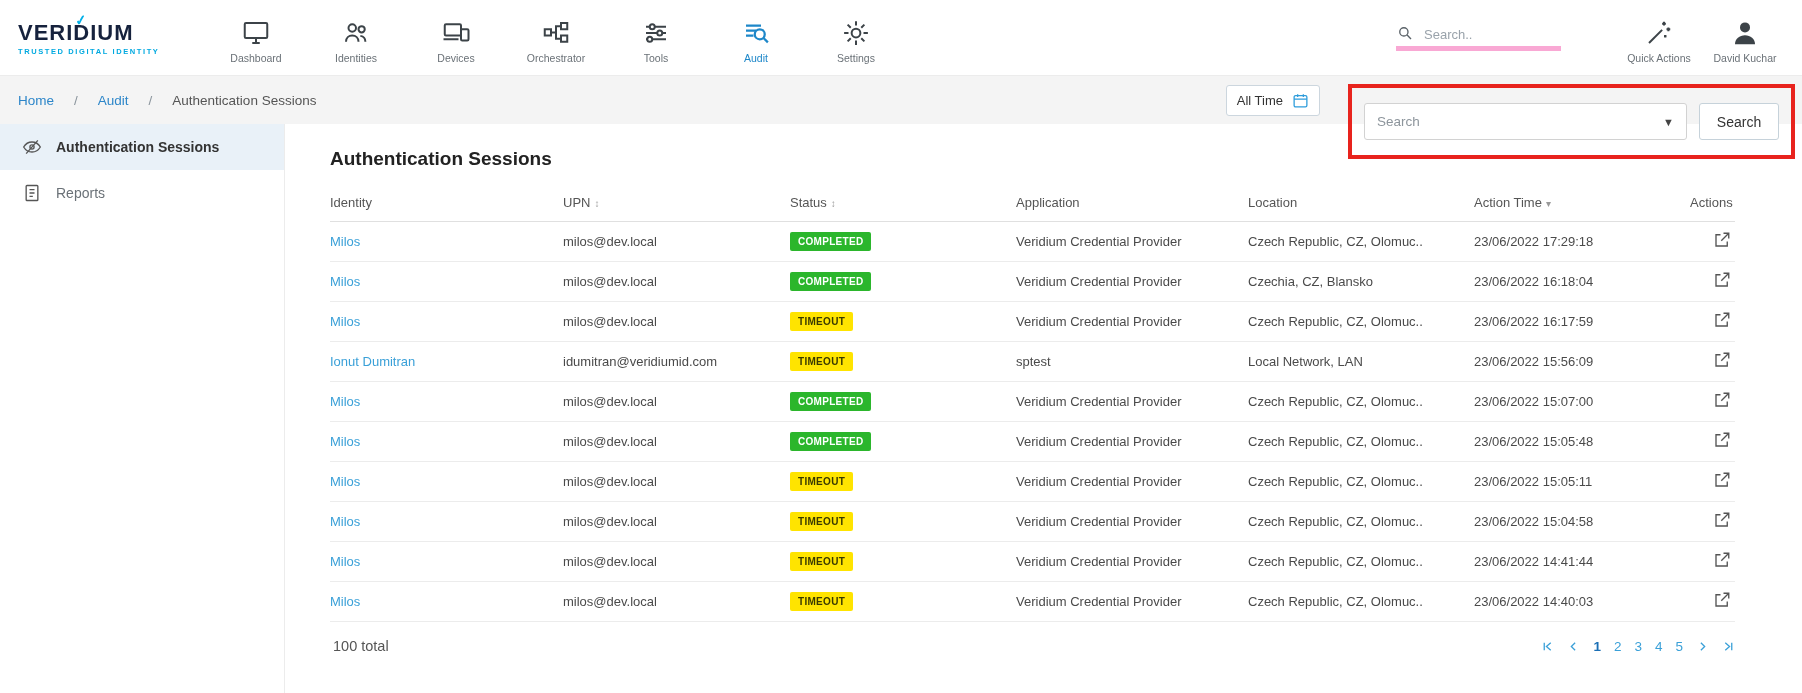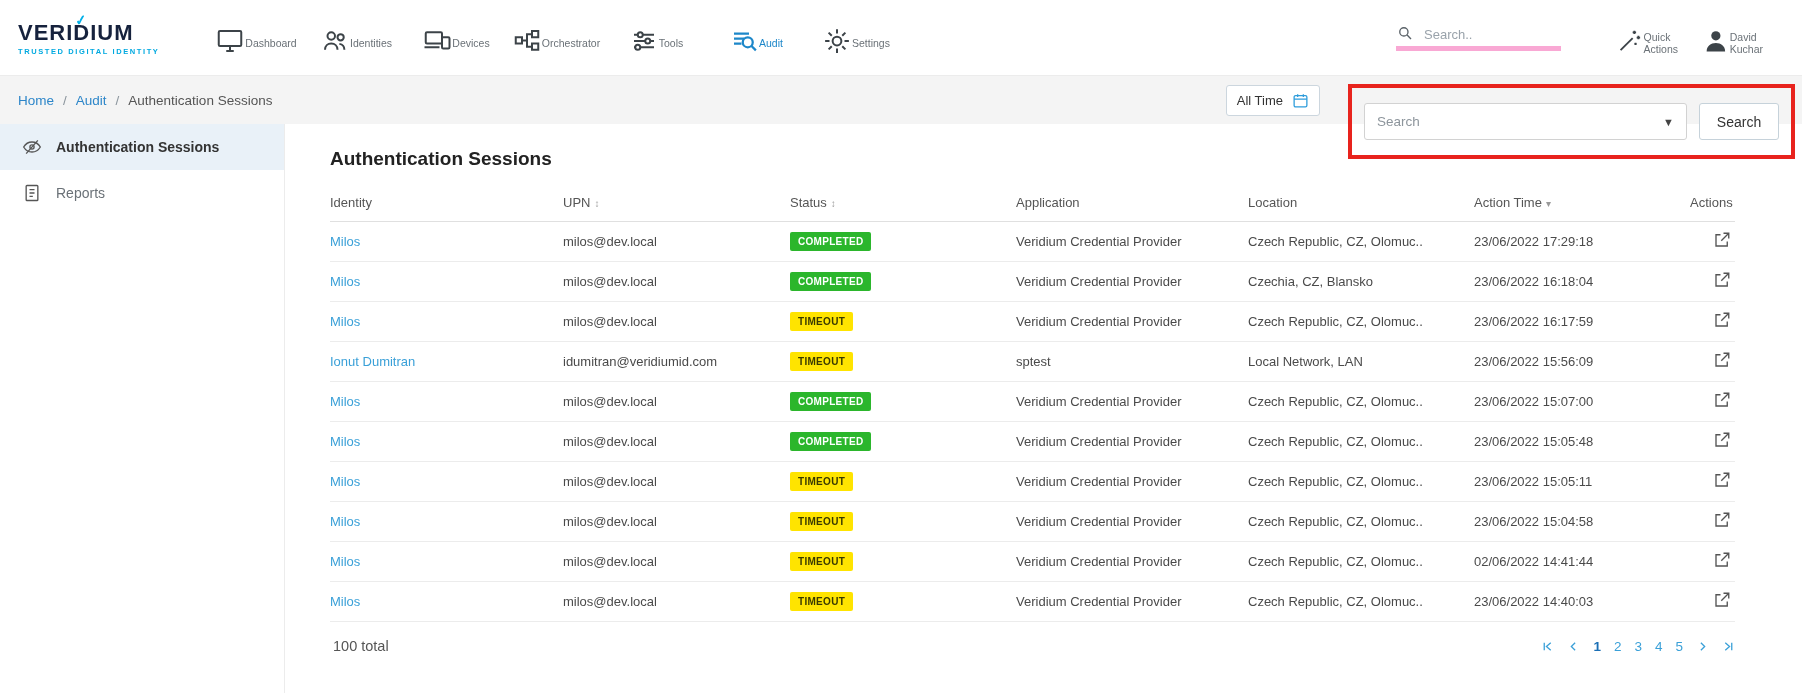--- a/index.html
+++ b/index.html
@@ -7,38 +7,38 @@
     font-family:"Liberation Sans", sans-serif; }
   .page { position:relative; width:1802px; height:693px; background:#fff; }
 
   
   .topnav { height:75px; background:#fff; display:flex; align-items:center; position:relative; }
   .logo { margin-left:18px; width:170px; cursor:pointer; position:relative; }
   .logo-name { font-size:22px; font-weight:bold; color:#16223d; letter-spacing:1px; }
   .logo-check { position:absolute; top:-8px; left:57px; color:#00b0e8; font-size:14px; font-weight:bold; transform:rotate(-8deg); }
   .logo-tagline { font-size:7.5px; color:#00a9e0; letter-spacing:1.6px; font-weight:bold; margin-top:1px; }
   .nav-items { display:flex; margin-left:18px; }
-  .nav-item { width:100px; display:flex; flex-direction:row; align-items:center; justify-content:center;
+  .nav-item { width:100px; display:flex; flex-direction:column; align-items:center; justify-content:center;
     color:#5a6268; cursor:pointer; padding-top:6px; }
   .nav-item .nav-icon { width:30px; height:30px; display:flex; align-items:center; justify-content:center; color:#3c4348; }
   .nav-item .nav-label { font-size:10.5px; margin-top:4px; color:#6a7177; }
   .nav-item.active .nav-icon, .nav-item.active .nav-label { color:#1d87c9; }
   .topnav-right { position:absolute; right:14px; top:0; height:75px; display:flex; align-items:center; }
   .global-search { display:flex; align-items:flex-end; border-bottom:5px solid #f9a8d4; padding-bottom:4px;
     width:165px; margin-right:55px; color:#8a949c; }
   .global-search .nav-icon { width:18px; height:18px; margin-right:10px; color:#5a6268; }
   .global-search input { border:none; outline:none; font-size:13px; width:120px; color:#555;
     font-family:"Liberation Sans", sans-serif; background:transparent; }
   .global-search input::placeholder { color:#9aa3ab; }
   .topnav-right .nav-item { width:86px; }
 
   
   .breadcrumb-bar { height:49px; background:#f4f4f4; border-top:1px solid #ececec; display:flex;
     align-items:center; padding-left:18px; position:relative; }
-  .breadcrumb { font-size:13.5px; color:#6a7177; display:flex; gap:9px; align-items:center; }
+  .breadcrumb { font-size:13.5px; color:#6a7177; display:flex; gap:20px; align-items:center; }
   .breadcrumb .crumb-link { color:#2d86c9; cursor:pointer; text-decoration:none; }
   .breadcrumb .crumb-sep { color:#8a949c; }
   .breadcrumb .crumb-current { color:#555; }
   .all-time-btn { position:absolute; right:482px; top:9px; height:31px; background:#fff;
     border:1px solid #ccd6de; border-radius:3px; display:flex; align-items:center; gap:9px;
     padding:0 10px; font-size:13px; color:#333; cursor:pointer; }
   .all-time-btn .cal-icon { width:17px; height:17px; color:#2d9cdb; }
 
   .redbox { position:absolute; left:1348px; top:84px; width:447px; height:75px; border:4px solid #e8231d;
     display:flex; align-items:center; gap:12px; padding:0 12px; background:transparent; z-index:5; }
@@ -390,21 +390,21 @@
                   </svg>
       </span>
     </div>
   </div>
             <div class="trow">
     <div class="cell-identity">Milos</div>
     <div>milos@dev.local</div>
     <div><span class="badge" style="background: rgb(255, 228, 0); color: rgb(58, 58, 0);">TIMEOUT</span></div>
     <div>Veridium Credential Provider</div>
     <div>Czech Republic, CZ, Olomuc..</div>
-    <div>02/06/2022 14:41:44</div>
+    <div>23/06/2022 14:41:44</div>
     <div class="cell-actions">
       <span class="row-action-btn">
         <svg viewBox="0 0 24 24" fill="none" stroke="currentColor" stroke-width="1.8">
                     <path d="M10 5H4v15h15v-6"></path>
                     <path d="M11 13L21 3M14 3h7v7"></path>
                   </svg>
       </span>
     </div>
   </div>
             <div class="trow">

